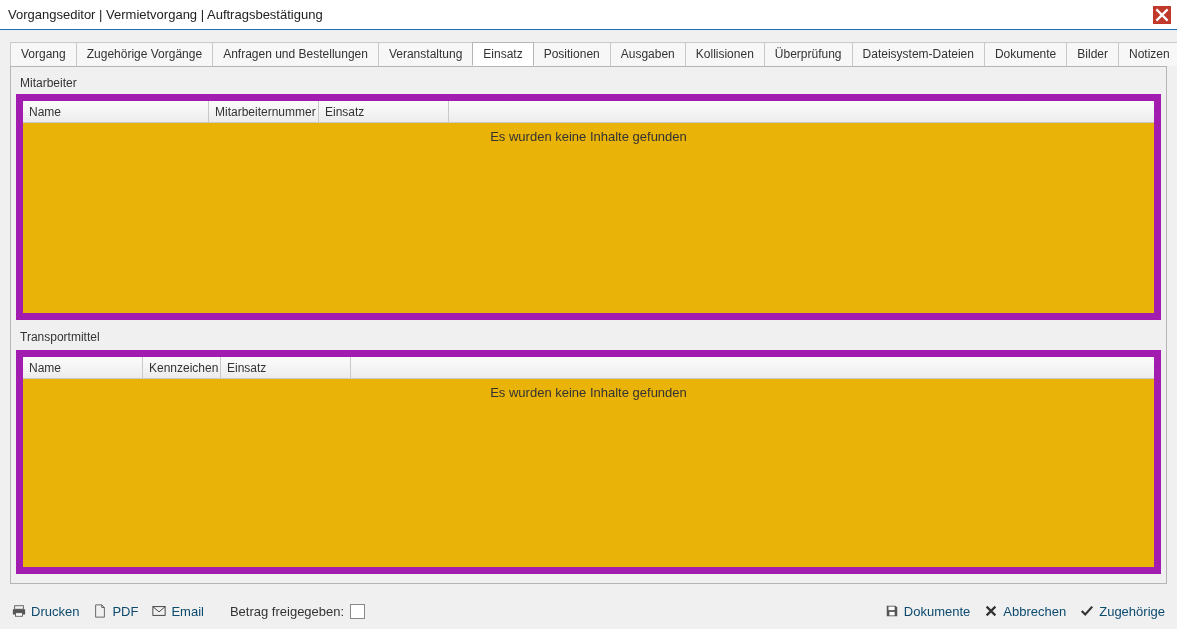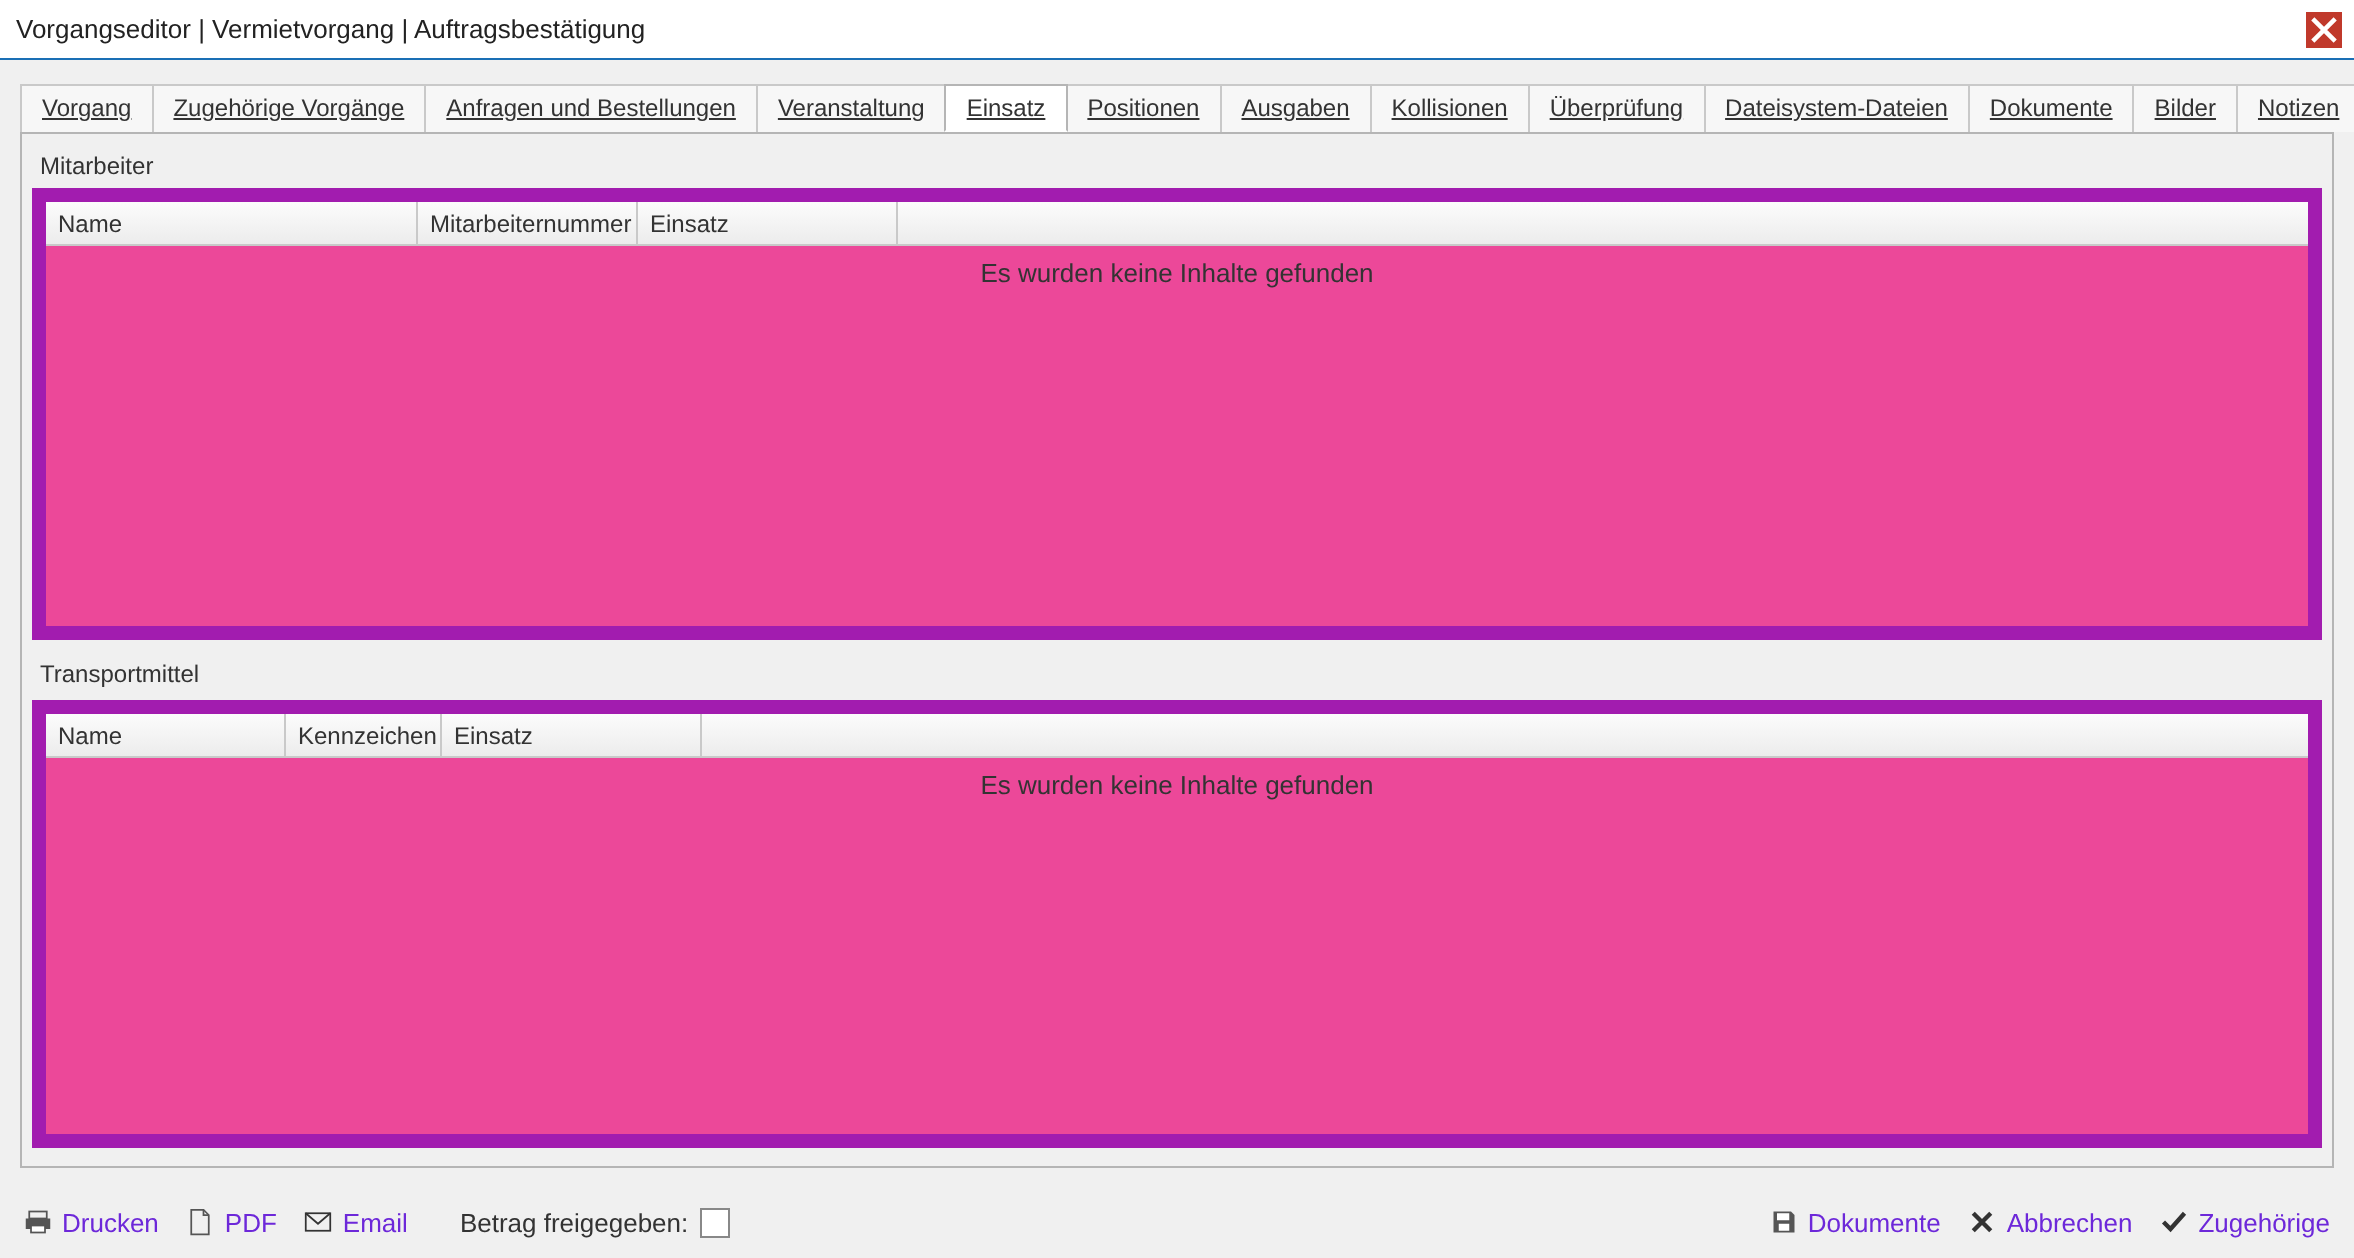--- a/index.html
+++ b/index.html
@@ -51,21 +51,20 @@
   .tab {
     border: 1px solid #b5b5b5;
     border-bottom: none;
     background: #f7f7f7;
     padding: 4px 10px;
     font-size: 12px;
     cursor: pointer;
     margin-right: -1px;
     white-space: nowrap;
     color: #333;
-    text-decoration: underline;
   }
   .tab.active {
     background: #fff;
     border-bottom: 1px solid #fff;
     position: relative;
     z-index: 2;
   }
   .tab:not(.active) {
     border-top-color: #c9c9c9;
     border-left-color: #c9c9c9;
@@ -103,21 +102,21 @@
     font-size: 12px;
     color: #333;
     display: flex;
     align-items: center;
     cursor: pointer;
   }
   .grid-col:last-child { border-right: none; flex: 1; }
   .grid-body {
     position: relative;
     height: calc(100% - 22px);
-    background: #ec4899;
+    background: #eab308;
   }
   .empty-msg {
     text-align: center;
     padding-top: 6px;
     font-size: 13px;
     color: #333;
   }
   .footer {
     position: absolute;
     bottom: 0;
@@ -131,21 +130,21 @@
     gap: 14px;
   }
   .footer-left { display: flex; align-items: center; gap: 14px; }
   .footer-right { margin-left: auto; display: flex; align-items: center; gap: 14px; }
   .footer-btn {
     display: flex;
     align-items: center;
     gap: 5px;
     cursor: pointer;
     font-size: 13px;
-    color: #6d28d9;
+    color: #0c4a6e;
   }
   .icon { width: 14px; height: 14px; display: inline-block; }
   .checkbox {
     width: 15px; height: 15px; border: 1px solid #888; background: #fff;
   }
   .released { display: flex; align-items: flex-start; gap: 6px; font-size: 13px; margin-left: 12px;}
 </style>
 </head>
 <body>
 

